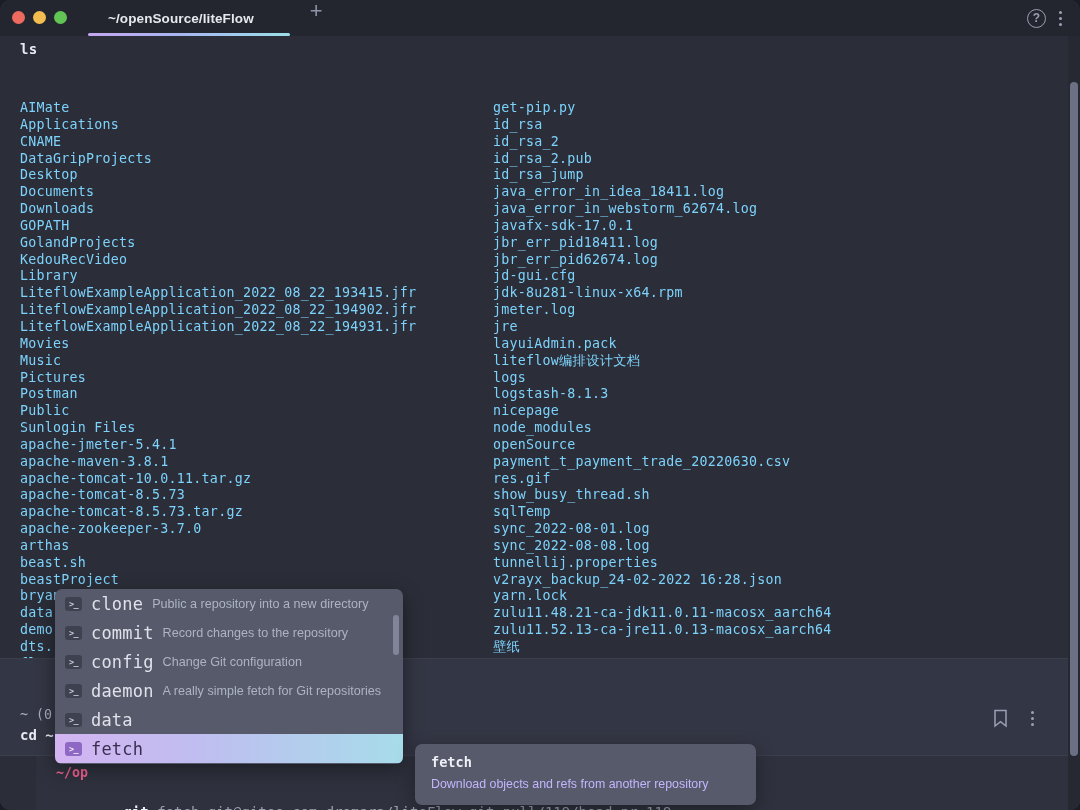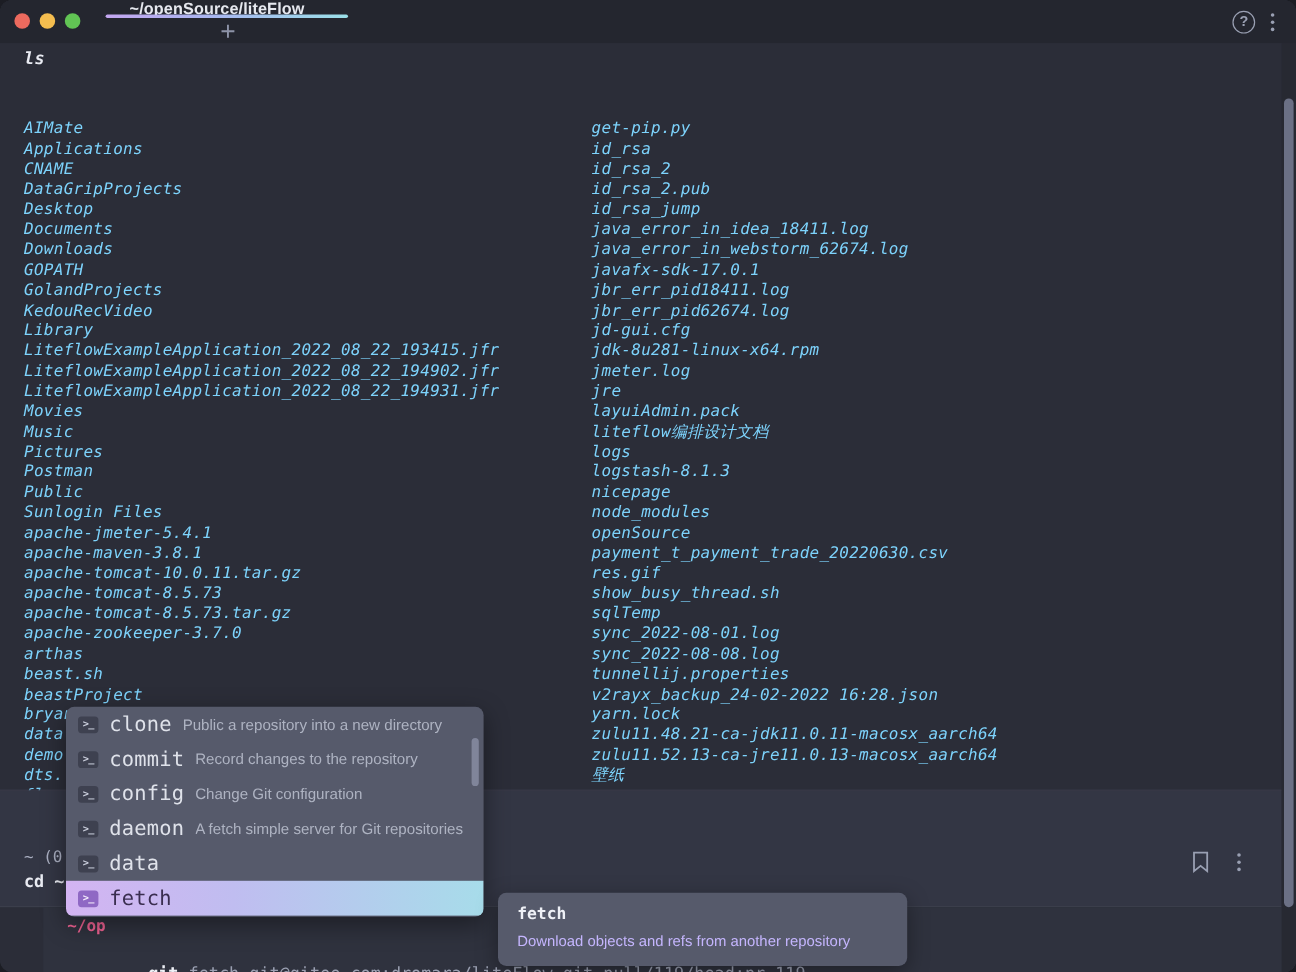--- a/index.html
+++ b/index.html
@@ -29,21 +29,21 @@
     position: absolute; left: 12px; top: 11px;
     display: flex; gap: 8px; align-items: center;
   }
   .tl { width: 13px; height: 13px; border-radius: 50%; display: block; }
   .tl-red    { background: #ec6a5e; }
   .tl-yellow { background: #f4bd4f; }
   .tl-green  { background: #61c454; }
 
   #tabstrip {
     position: absolute; left: 78px; top: 0;
-    height: 36px; display: flex; align-items: center; flex-direction: column;
+    height: 36px; display: flex; 
   }
   #tab-active {
     position: relative;
     height: 36px;
     padding: 0 30px;
     display: flex; align-items: center; justify-content: center;
     font-family: "Liberation Sans", sans-serif;
     font-size: 13.5px; font-weight: 700;
     color: #e6e8ef;
     letter-spacing: 0.1px;
@@ -89,21 +89,20 @@
     position: absolute; top: 36px; left: 0;
     width: 1080px; height: 774px;
     background: #2b2d38;
   }
 
   
   #block-ls {
     position: absolute; top: 0; left: 0;
     width: 1068px; height: 622px;
     background: #2b2d38;
-    font-style: italic;
   }
   #cmd-ls {
     position: absolute; left: 20px; top: 5px;
     font-size: 14px; font-weight: 700; color: #e9ebf2;
     letter-spacing: 0.4px;
   }
   .filecol {
     position: absolute;
     font-size: 13.3px;
     line-height: 16.85px;
@@ -330,21 +329,21 @@
             <span class="ac-desc">Record changes to the repository</span>
           </div>
           <div class="ac-row">
             <span class="ac-icon">&gt;_</span>
             <span class="ac-name">config</span>
             <span class="ac-desc">Change Git configuration</span>
           </div>
           <div class="ac-row">
             <span class="ac-icon">&gt;_</span>
             <span class="ac-name">daemon</span>
-            <span class="ac-desc">A fetch simple server for Git repositories</span>
+            <span class="ac-desc">A really simple fetch for Git repositories</span>
           </div>
           <div class="ac-row">
             <span class="ac-icon">&gt;_</span>
             <span class="ac-name">data</span>
           </div>
           <div class="ac-row selected">
             <span class="ac-icon">&gt;_</span>
             <span class="ac-name">fetch</span>
           </div>
         </div>

